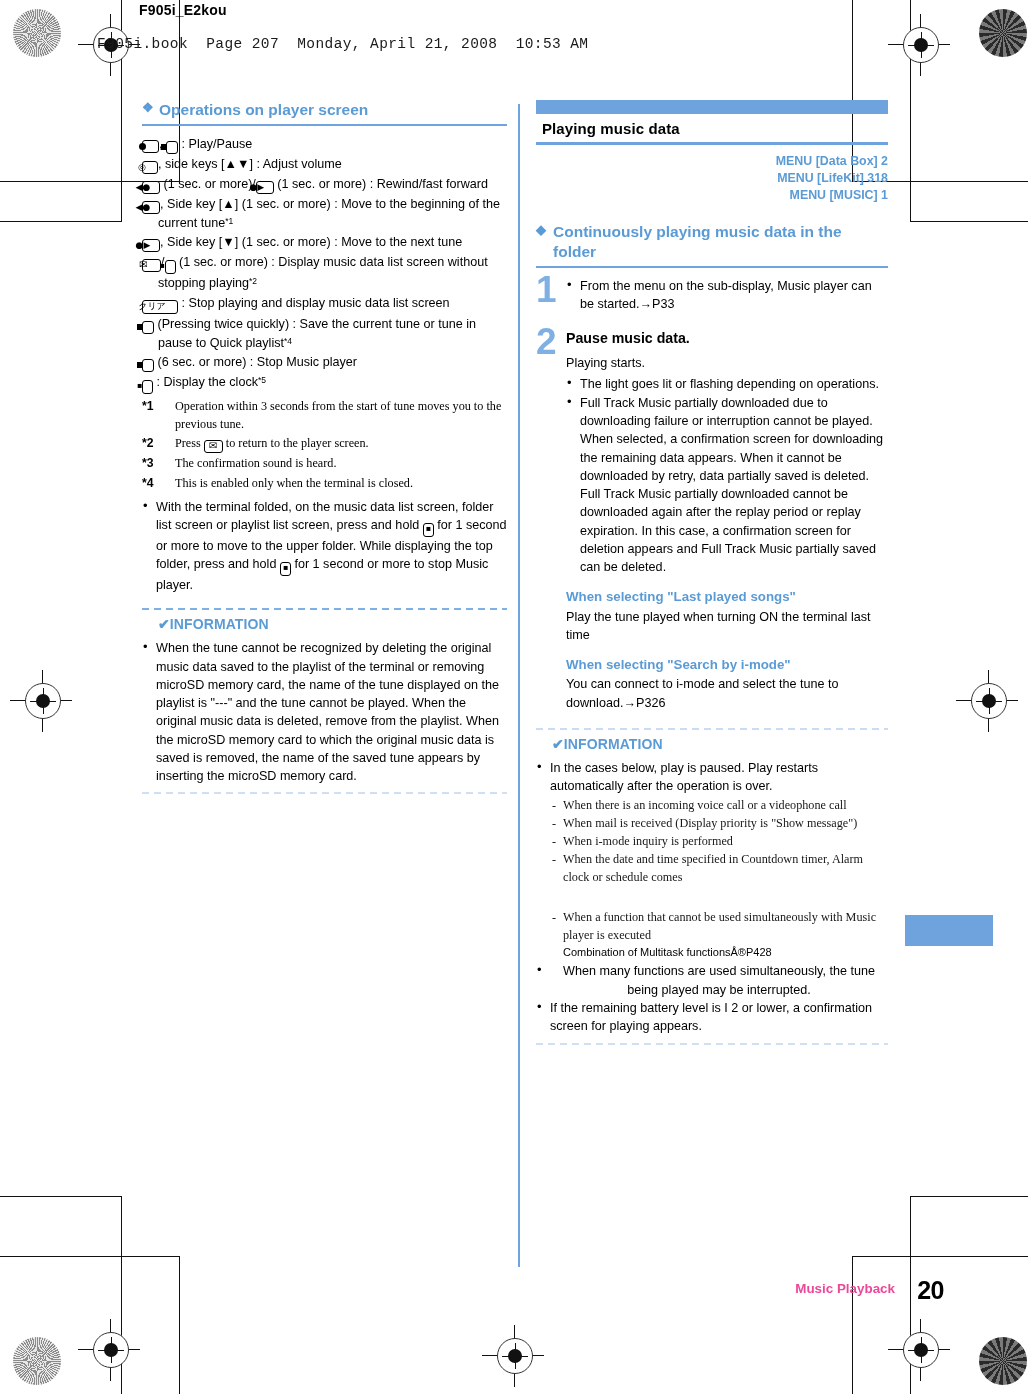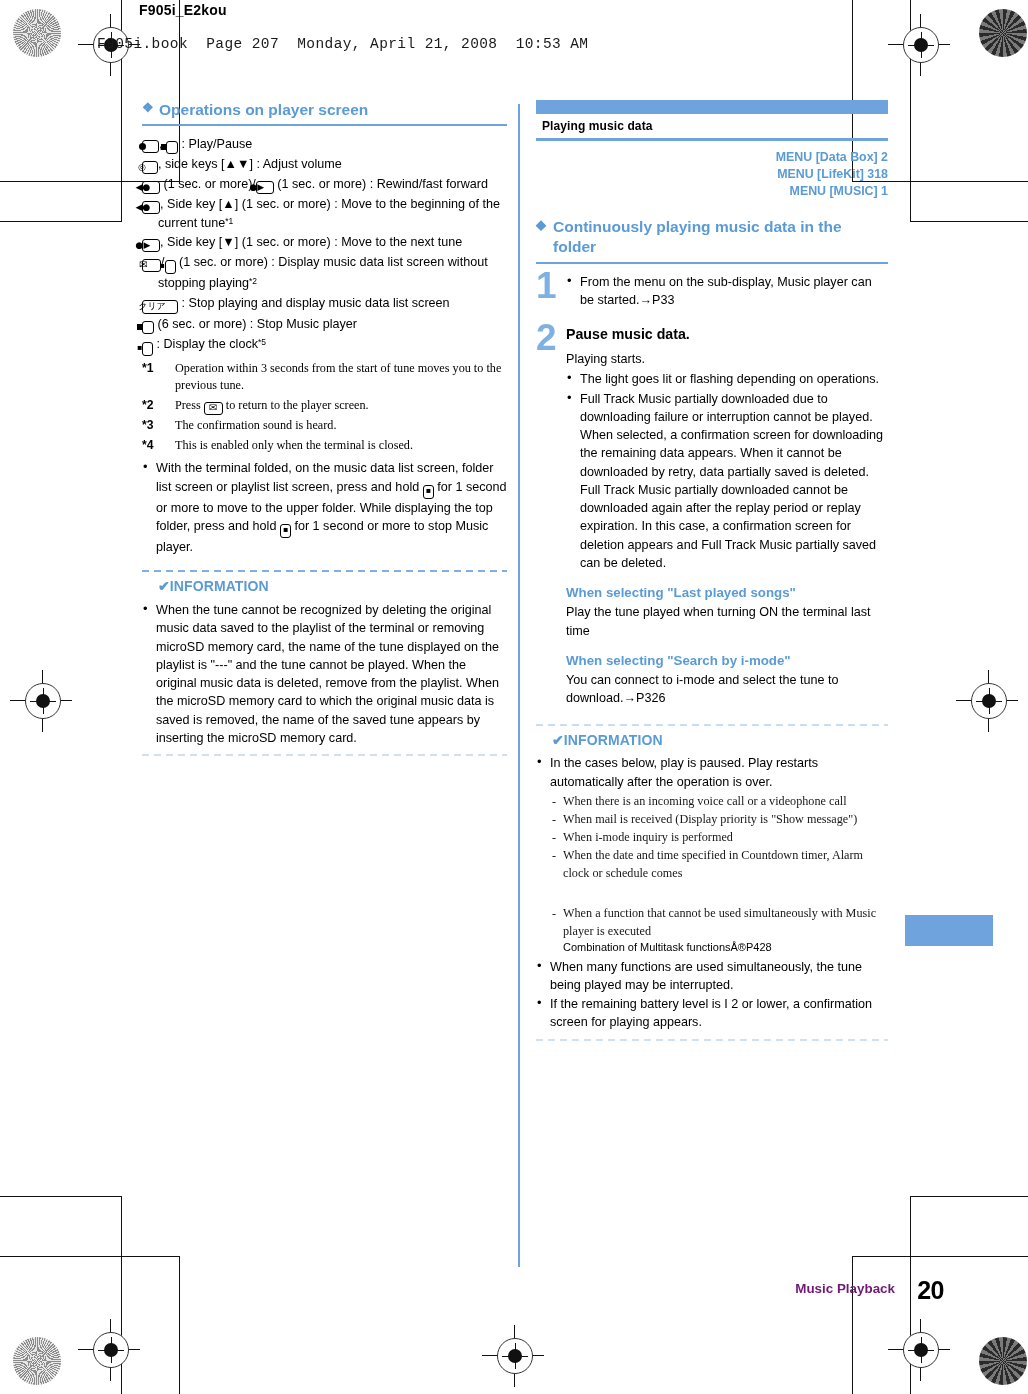--- a/index.html
+++ b/index.html
@@ -130,21 +130,21 @@
     background: #6ea3de;
     margin: 4px 0 9px 0;
   }
 
   .sec-bar {
     height: 14px;
     background: #6ea3de;
     margin-bottom: 3px;
   }
   .sec-title {
-    font-size: 12px;
+    font-size: 15px;
     font-weight: bold;
     color: #000;
     padding: 1px 0 3px 6px;
     letter-spacing: 0.1px;
   }
   .sec-rule {
     height: 3px;
     background: #6ea3de;
     margin-bottom: 8px;
   }
@@ -318,21 +318,21 @@
     position: absolute;
     left: 905px; top: 915px;
     width: 88px; height: 31px;
     background: #6ea3de;
   }
 
   
   .footer-chapter {
     position: absolute;
     right: 133px; bottom: 98px;
-    color: #701a75;
+    color: #ec4899;
     font-size: 13.4px;
     font-weight: bold;
   }
   .footer-page {
     position: absolute;
     right: 84px; bottom: 89px;
     font-size: 25px;
     font-weight: bold;
     letter-spacing: -0.5px;
   }
@@ -437,20 +437,23 @@
     </p>
 
     <p>
       <span class="key mail">✉</span><span>/</span><span class="key side">▪</span><span> (1 sec. or more) : Display music data list screen without stopping playing</span><sup>*2</sup>
     </p>
 
     <p>
       <span class="key clr">クリア</span><span> : Stop playing and display music data list screen</span>
     </p>
 
+    <p>
+      <span class="key sq"><span class="inner"></span></span><span> (Pressing twice quickly) : Save the current tune or tune in pause to Quick playlist</span><sup>*4</sup>
+    </p>
 
     <p>
       <span class="key sq"><span class="inner"></span></span><span> (6 sec. or more) : Stop Music player</span>
     </p>
 
     <p>
       <span class="key side">▪</span><span> : Display the clock</span><sup>*5</sup>
     </p>
 
   </div>
@@ -544,21 +547,21 @@
     <div class="info-body">
       <div class="bl">In the cases below, play is paused. Play restarts automatically after the operation is over.</div>
       <div class="dashlist">
         <div class="dl">When there is an incoming voice call or a videophone call</div>
         <div class="dl">When mail is received (Display priority is "Show message")</div>
         <div class="dl">When i-mode inquiry is performed</div>
         <div class="dl">When the date and time specified in Countdown timer, Alarm clock or schedule comes</div>
         <div class="dl" style="margin-top:22px;">When a function that cannot be used simultaneously with Music player is executed</div>
         <div class="dl-sub">Combination of Multitask functionsÅ®P428</div>
       </div>
-      <div class="bl" style="margin-top:2px;">When many functions are used simultaneously, the tune being played may be interrupted.</div>
+      <div class="bl" style="margin-top:2px;text-align:center;">When many functions are used simultaneously, the tune being played may be interrupted.</div>
       <div class="bl">If the remaining battery level is I 2 or lower, a confirmation screen for playing appears.</div>
     </div>
     <div class="dashrule mix" style="margin-top:8px;"></div>
   </div>
 
 </div>
 
 <div class="footer-chapter">Music Playback</div>
 <div class="footer-page">20</div>
 

